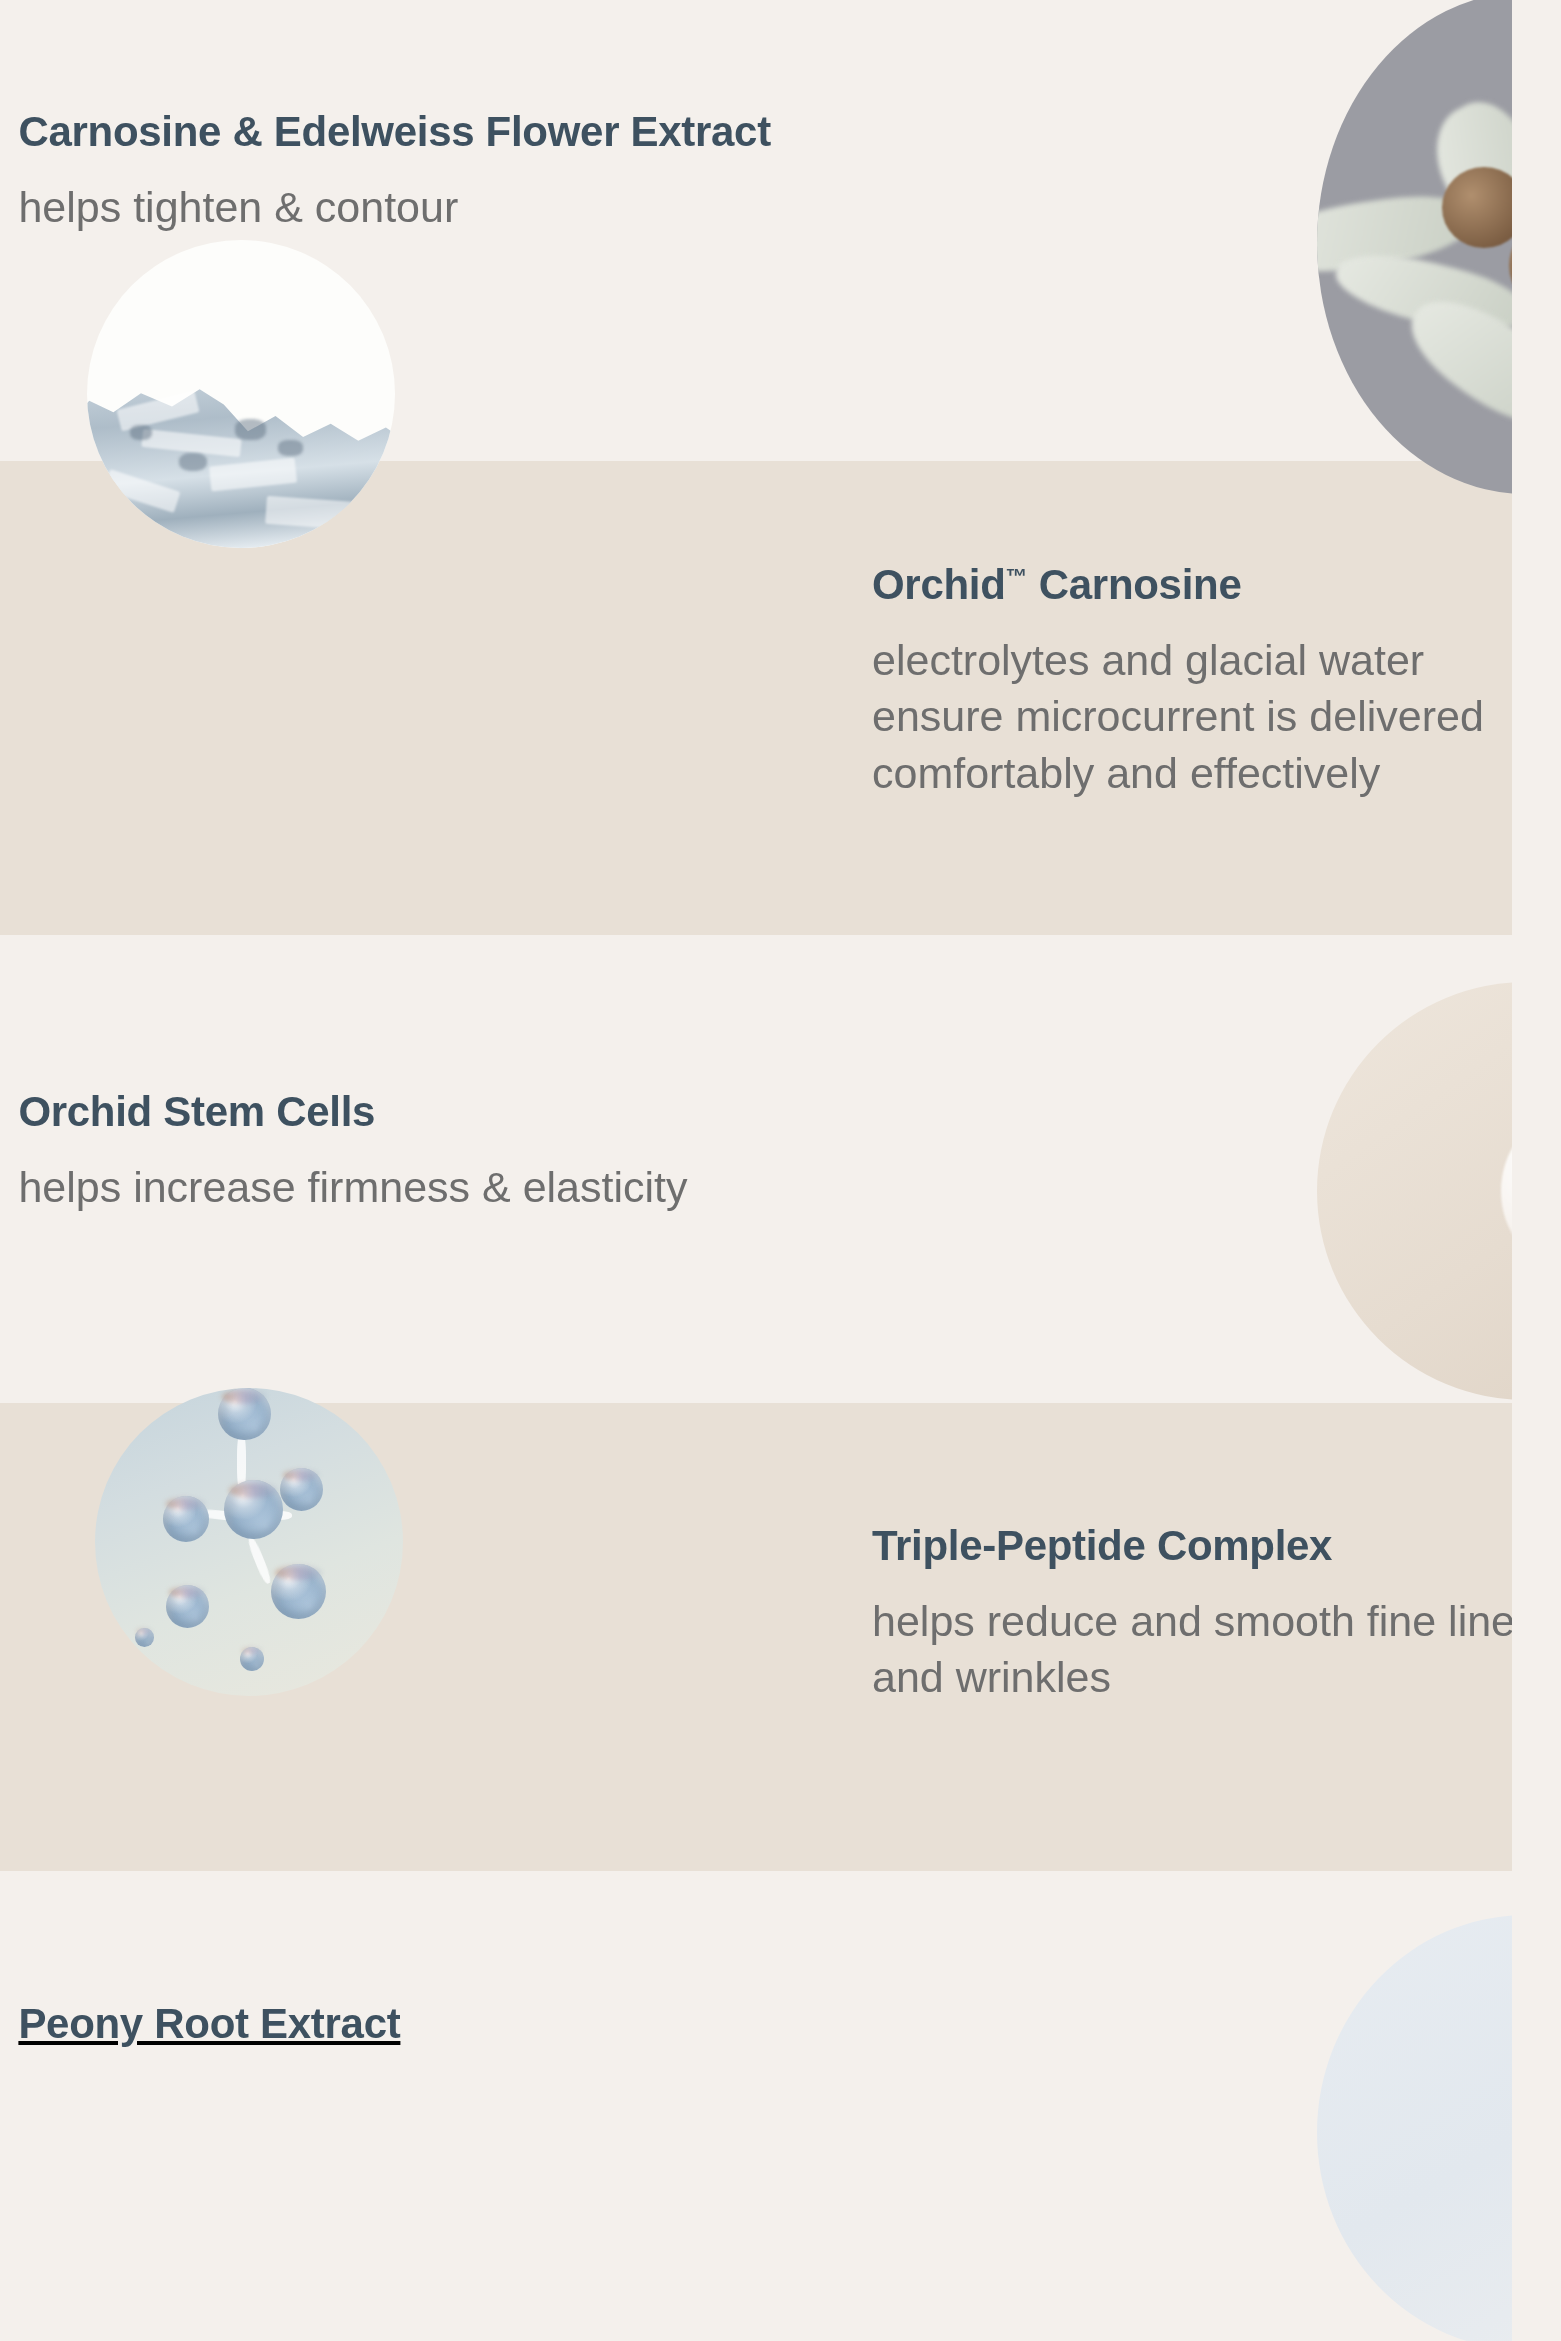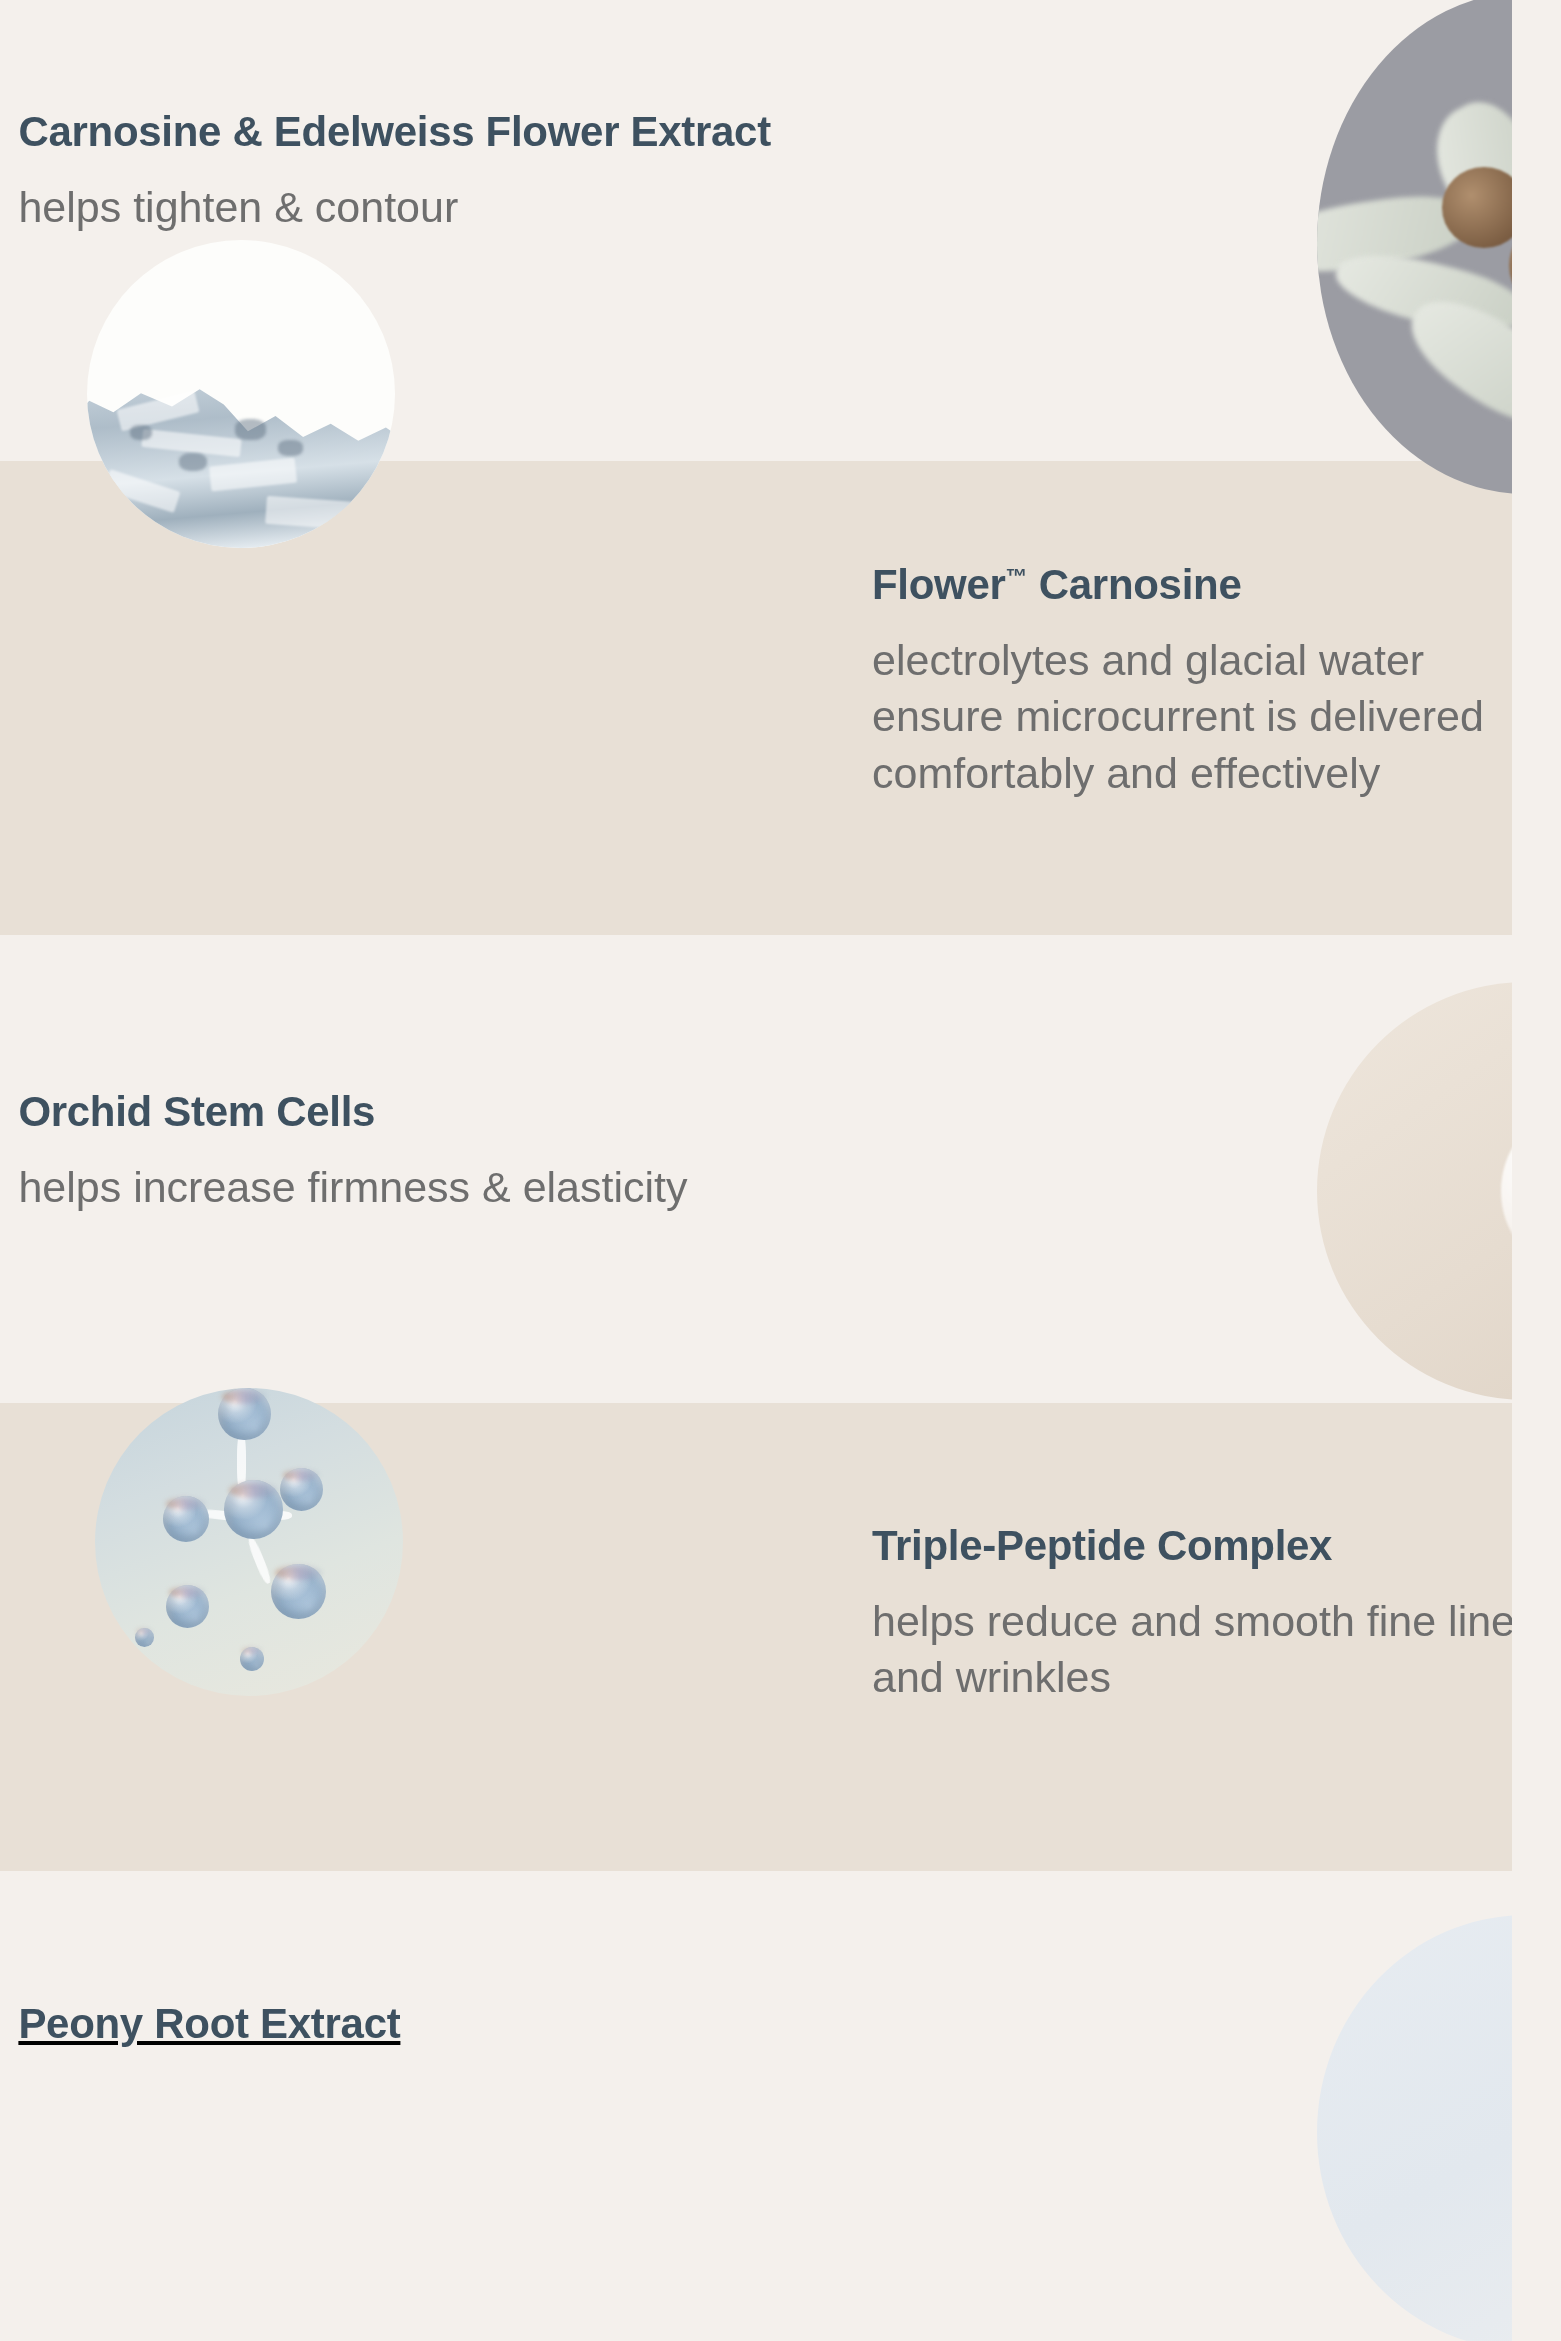--- a/index.html
+++ b/index.html
@@ -164,21 +164,21 @@
     <div class="ice-frag" style="left:40%;top:72%;width:28%;height:8%;transform:rotate(-6deg);"></div>
     <div class="ice-frag" style="left:58%;top:84%;width:30%;height:9%;transform:rotate(4deg);"></div>
     <div class="ice-frag" style="left:6%;top:78%;width:24%;height:7%;transform:rotate(18deg);"></div>
     <div class="ice-dark" style="left:48%;top:58%;width:10%;height:7%;"></div>
     <div class="ice-dark" style="left:30%;top:69%;width:9%;height:6%;"></div>
     <div class="ice-dark" style="left:62%;top:65%;width:8%;height:5%;"></div>
     <div class="ice-dark" style="left:14%;top:60%;width:7%;height:5%;"></div>
   </div>
 
   <div class="txt blk-ionplex">
-    <div class="heading"><span>Flower</span><span class="tm">™</span><span> Carnosine</span></div>
+    <div class="heading"><span>Orchid</span><span class="tm">™</span><span> Carnosine</span></div>
     <div class="sub wrap" style="width:694px;">electrolytes and glacial water ensure microcurrent is delivered comfortably and effectively</div>
   </div>
 
   <div class="circle c-orchid">
     <div class="orc-petal" style="left:56%;top:-6%;width:40%;height:34%;"></div>
 
     <div class="orc-petal" style="left:44%;top:32%;width:30%;height:36%;"></div>
 
   </div>
 

